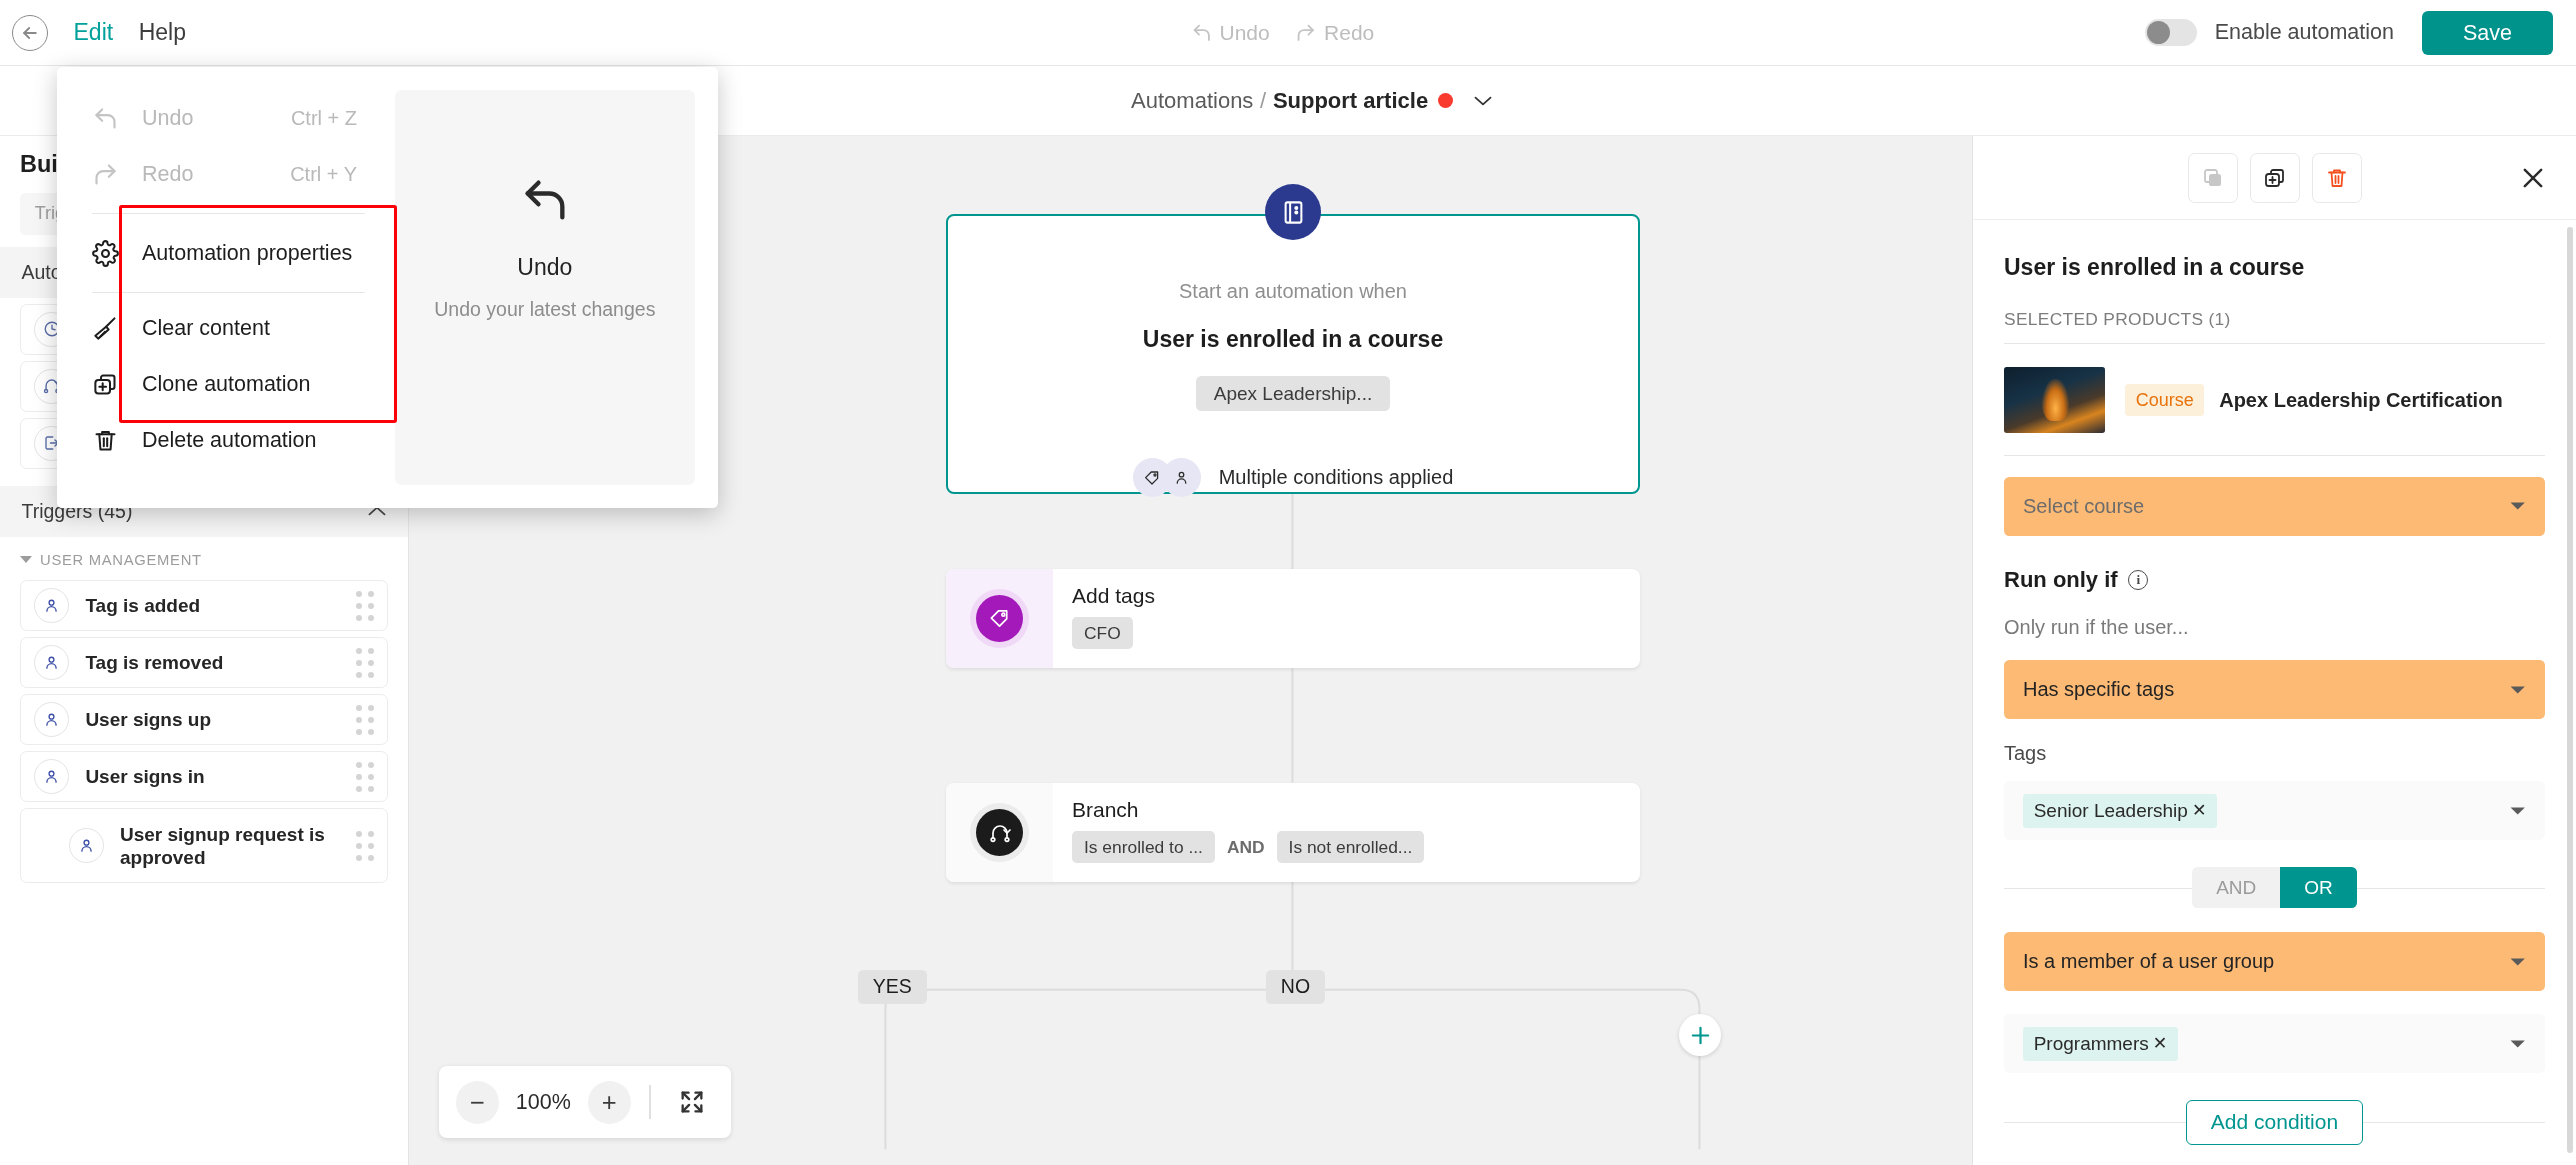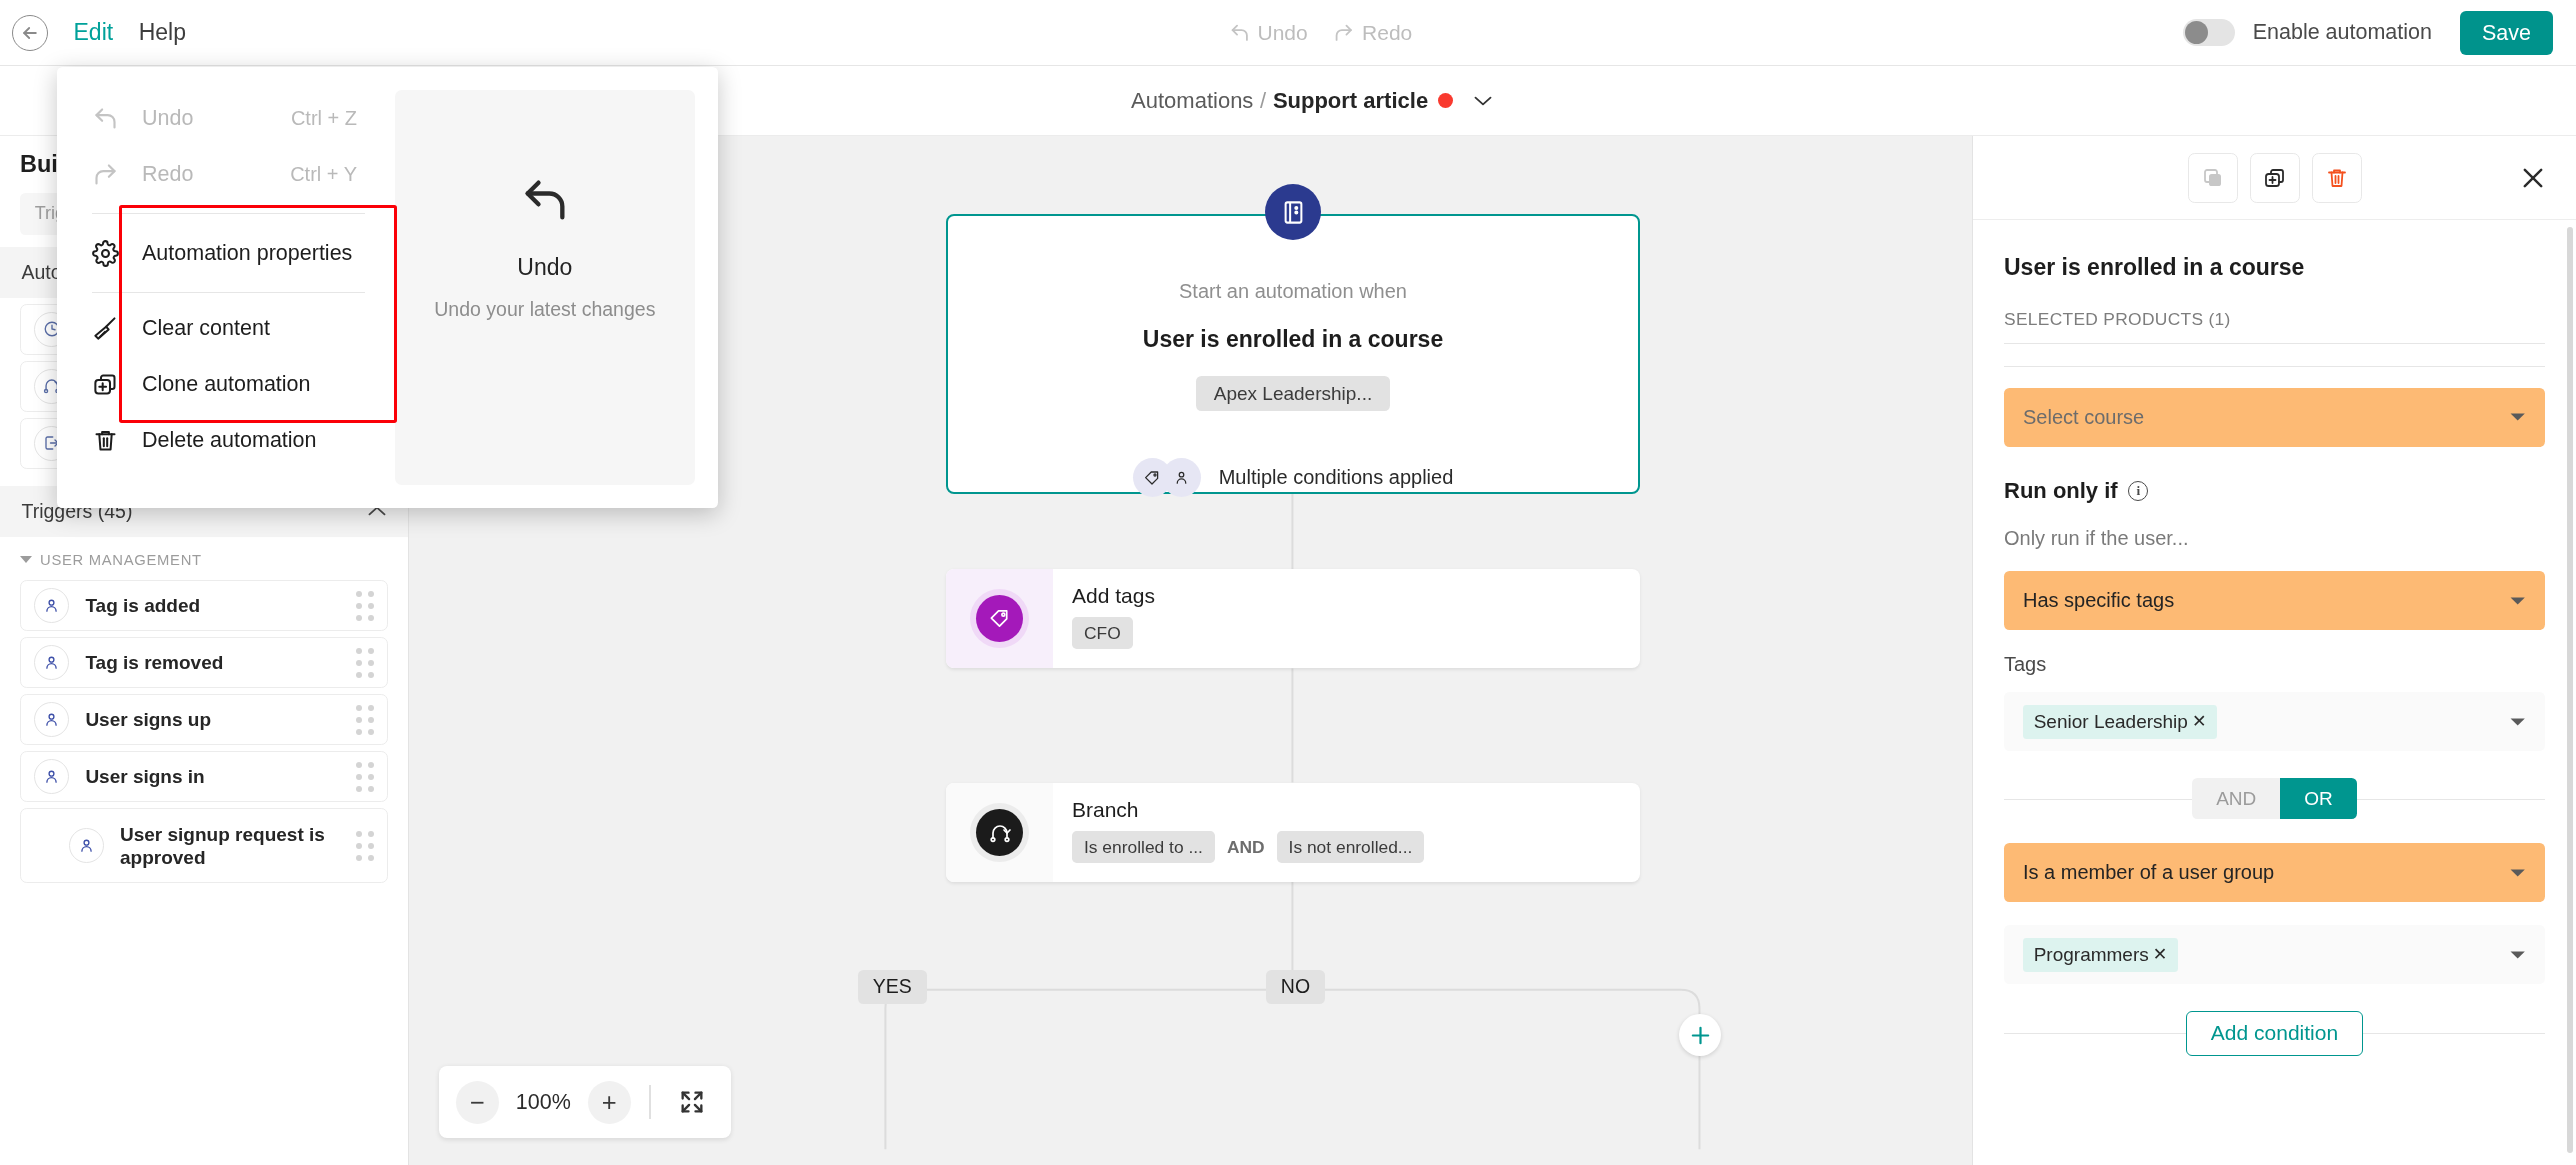--- a/index.html
+++ b/index.html
@@ -35,21 +35,21 @@
     position: relative; cursor: pointer;
   }
   .toggle::after {
     content: ''; position: absolute; left: 2px; top: 2px;
     width: 23px; height: 23px; border-radius: 50%; background: #8c8c8c;
   }
   .enable-text { font-size: 21.5px; color: #4a4a4a; }
   .save-btn {
     margin-left: 28px; margin-right: 23px;
     background: #00938c; color: #fff; font-size: 21.5px;
-    padding: 0 22px; height: 44px; line-height: 44px;
+    padding: 0 41px; height: 44px; line-height: 44px;
     border-radius: 6px; border: none; cursor: pointer;
   }
 
   
   .breadcrumb-row {
     position: absolute; top: 66px; left: 0; width: 2576px; height: 70px;
     display: flex; align-items: center; justify-content: center;
     background: #fff; border-bottom: 0.7px solid #ececec; z-index: 20; padding-left: 48px;
   }
   .bc { font-size: 22px; display: flex; align-items: center; gap: 0; }
@@ -652,20 +652,25 @@
             <line x1="19" y1="5" x2="5" y2="19"></line>
           </svg>
       </div>
     </div>
 
     <div class="rp-body">
       <div class="rp-title">User is enrolled in a course</div>
       <div class="rp-sechdr">SELECTED PRODUCTS (1)</div>
       <div class="rp-hr"></div>
 
+      <div class="rp-product">
+        <div class="rp-thumb"></div>
+        <div class="rp-badge">Course</div>
+        <div class="rp-pname">Apex Leadership Certification</div>
+      </div>
       <div class="rp-hr2"></div>
 
       <div class="rp-select">
         <span>Select course</span>
         <span class="arrow">
           <svg width="17.4" height="10" viewBox="0 0 24 14" fill="#5a5a5a">
               <polygon points="2,2 22,2 12,12"></polygon>
             </svg>
         </span>
       </div>

